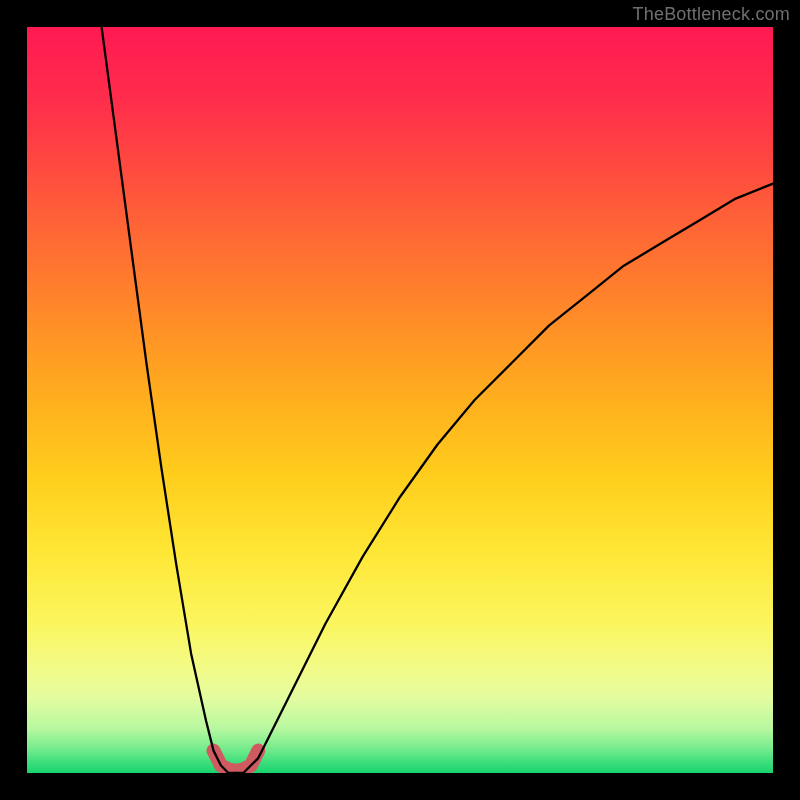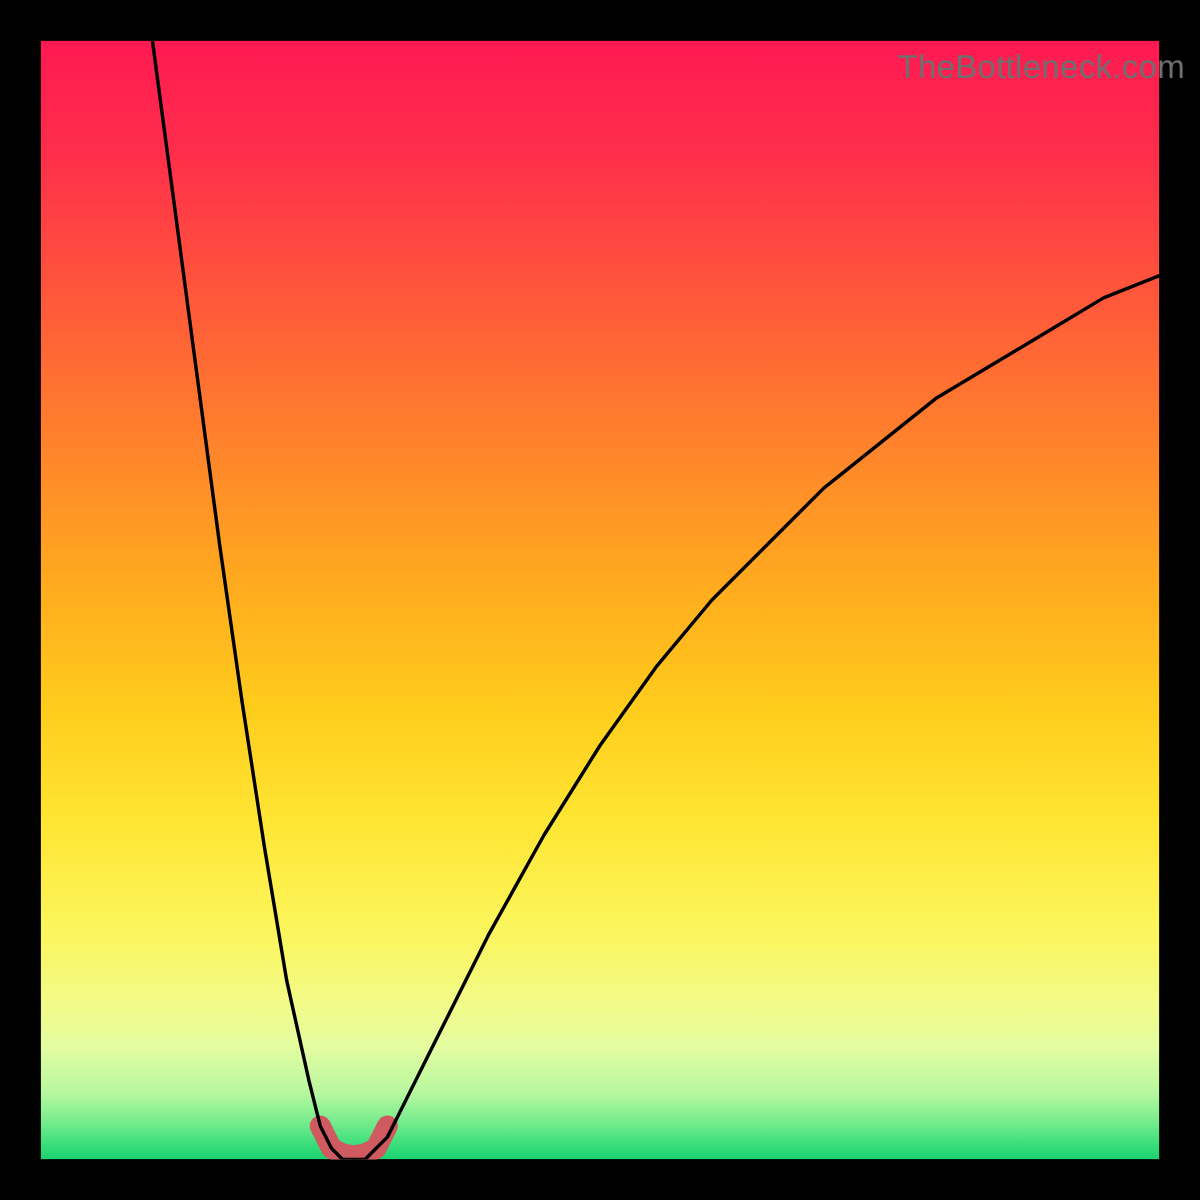--- a/index.html
+++ b/index.html
@@ -28,24 +28,23 @@
   .gradient {
     position: absolute;
     left: 0; top: 0;
     width: 100%; height: 100%;
   }
   .watermark {
     position: absolute;
     top: 4px;
     right: 10px;
     color: #6f6f6f;
-    font-size: 22px;
+    font-size: 18px;
     font-weight: 500;
     letter-spacing: 0.2px;
-    margin-top: 28px;
   }
   svg.curves {
     position: absolute;
     left: 0; top: 0;
     width: 100%; height: 100%;
     overflow: visible;
   }
 </style>
 </head>
 <body>

